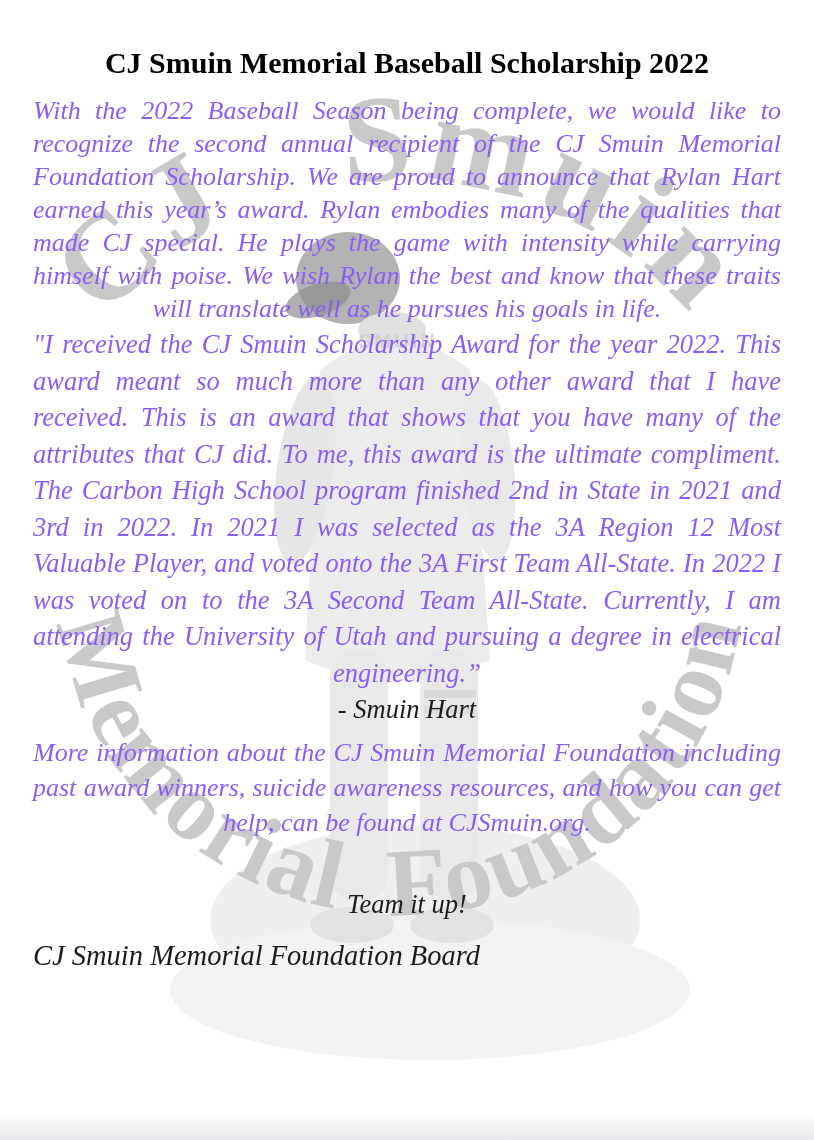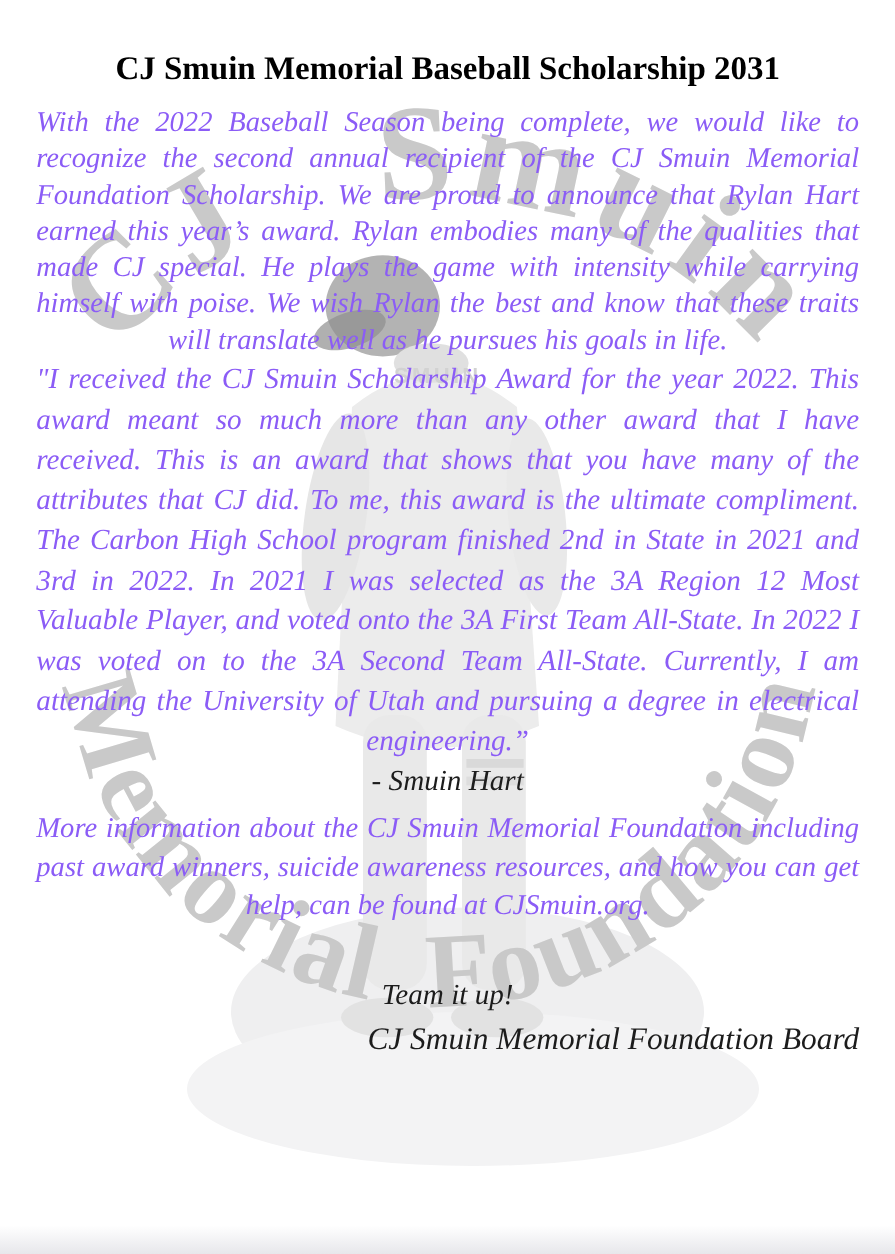--- a/index.html
+++ b/index.html
@@ -82,25 +82,25 @@
     text-align-last: center;
   }
   .closing {
     margin: 15px 0 0 0;
     font-style: italic;
     font-size: 26.5px;
     line-height: 33px;
     text-align: center;
   }
   .board {
-    margin: 8px 0 0 0;
+    margin: 18px 0 0 0;
     font-style: italic;
     font-size: 28.5px;
     line-height: 34px;
-    text-align: right;
+    text-align: left;
   }
   .page-bottom-shade {
     position: absolute;
     left: 0;
     bottom: 0;
     width: 814px;
     height: 26px;
     z-index: 2;
     background: linear-gradient(to bottom, rgba(232,232,236,0) 0%, #e7e7eb 100%);
     pointer-events: none;
@@ -137,21 +137,21 @@
 
     <text class="wm-arc" font-size="124" fill="#c9c9c9" letter-spacing="10" word-spacing="70">
       <textPath href="#arcTop" xlink:href="#arcTop" startOffset="50%" text-anchor="middle">CJ  Smuin</textPath>
     </text>
     <text class="wm-arc" font-size="97" fill="#c9c9c9" letter-spacing="2" word-spacing="26">
       <textPath href="#arcBottom" xlink:href="#arcBottom" startOffset="50%" text-anchor="middle">Memorial Foundation</textPath>
     </text>
   </svg>
 
   <div class="content">
-    <h1 class="doc-title">CJ Smuin Memorial Baseball Scholarship 2031</h1>
+    <h1 class="doc-title">CJ Smuin Memorial Baseball Scholarship 2022</h1>
 
     <p class="body-par p1">With the 2022 Baseball Season being complete,  we would like to recognize the second annual recipient of the CJ Smuin Memorial Foundation Scholarship. We are proud to announce that Rylan Hart earned this year’s award. Rylan embodies many of the qualities that made CJ special.  He plays the game with intensity while carrying himself with poise.  We wish Rylan the best and know that these traits will translate well as he pursues his goals in life.</p>
 
     <p class="body-par p2">"I received the CJ Smuin Scholarship Award for the year 2022. This award meant so much more than any other award that I have received. This is an award that shows that you have many of the attributes that CJ did. To me, this award is the ultimate compliment. The Carbon High School program finished 2nd in State in 2021 and 3rd in 2022. In 2021 I was selected as the 3A Region 12 Most Valuable Player, and voted onto the 3A First Team All-State. In 2022 I was voted on to the 3A Second Team All-State. Currently, I am attending the University of Utah and pursuing a degree in electrical engineering.”</p>
 
     <p class="signature">- Smuin Hart</p>
 
 
     <p class="body-par p4">More information about the CJ Smuin Memorial Foundation including past award winners, suicide awareness resources, and how you can get help, can be found at CJSmuin.org.</p>
 

